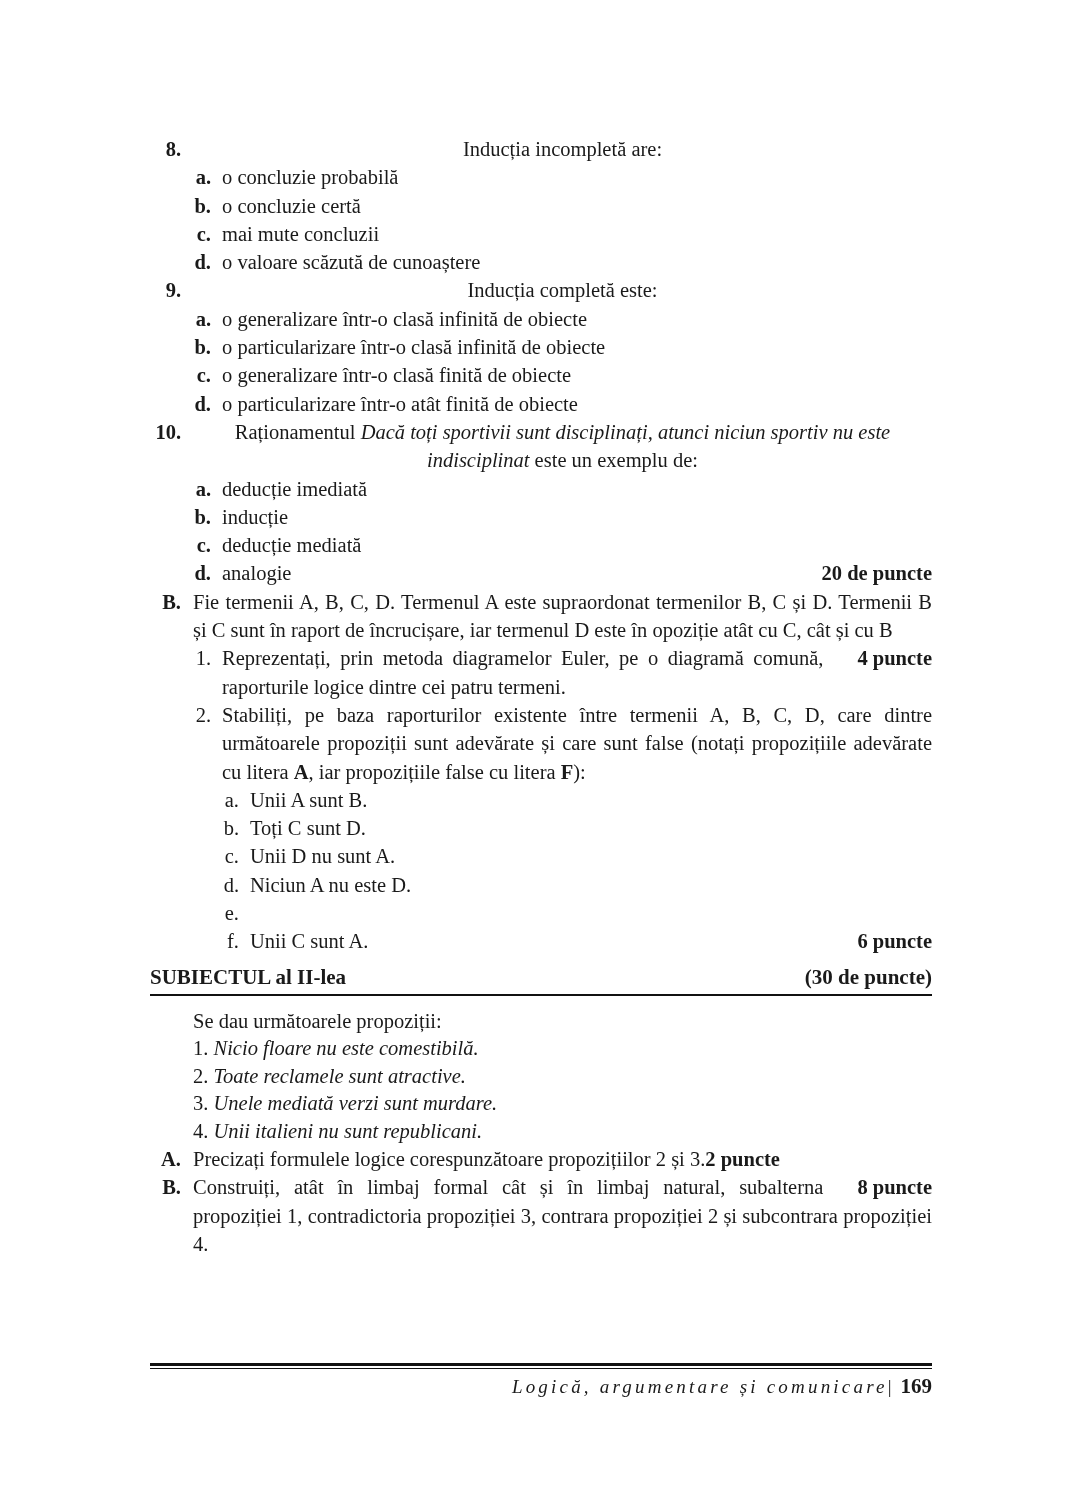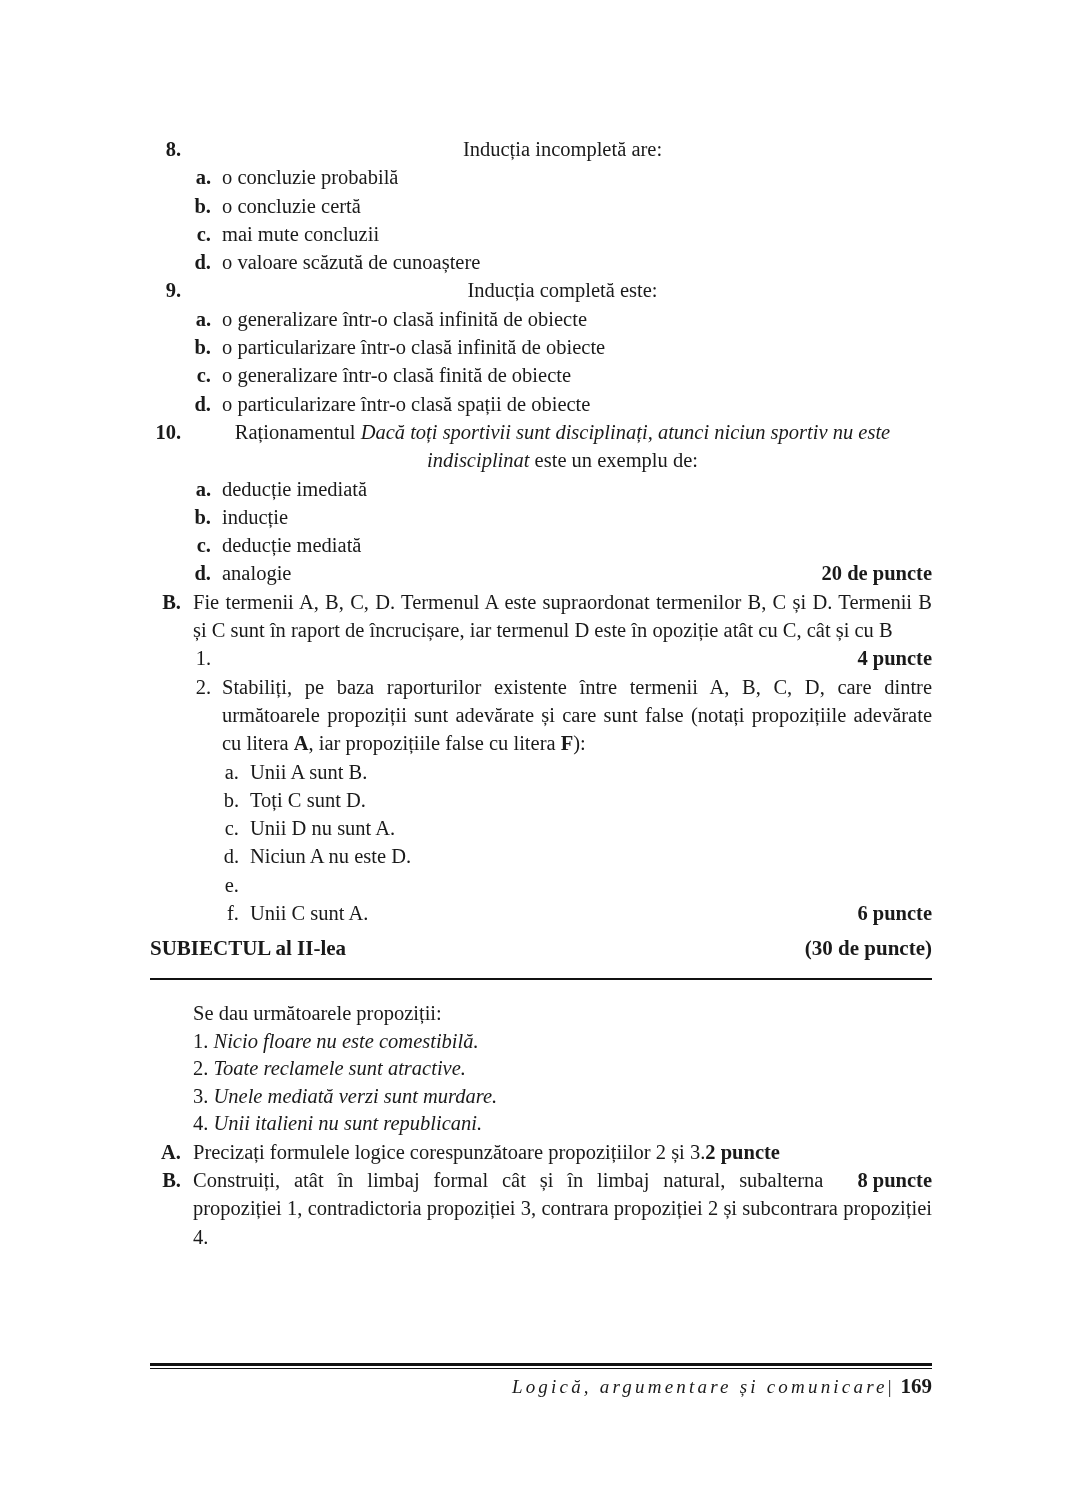--- a/index.html
+++ b/index.html
@@ -117,31 +117,31 @@
   .subject-bar {
     position: relative;
     margin-top: 7px;
     font-weight: bold;
     font-size: 21px;
     line-height: 28px;
     border-bottom: 2.2px solid #111;
     display: flex;
     justify-content: space-between;
     align-items: flex-end;
-    padding-bottom: 16px;
+    padding-bottom: 3px;
   }
   .subject-bar .left { white-space: pre; }
   .subject-bar .right { white-space: pre; }
 
   
   .intro {
     padding-left: 43px;
     font-size: 20.5px;
     line-height: 27.5px;
-    margin-top: 20px;
+    margin-top: 12px;
   }
   .prop-line { white-space: pre; }
   .prop-num { font-style: normal; }
   .prop-txt { font-style: italic; }
 
   
   .footer-rules {
     position: absolute;
     left: 150px;
     width: 782px;
@@ -223,21 +223,21 @@
     <div class="row opt">
       <div class="marker">b.</div>
       <div class="body-txt">o particularizare într-o clasă infinită de obiecte</div>
     </div>
     <div class="row opt">
       <div class="marker">c.</div>
       <div class="body-txt">o generalizare într-o clasă finită de obiecte</div>
     </div>
     <div class="row opt">
       <div class="marker">d.</div>
-      <div class="body-txt">o particularizare într-o clasă spații de obiecte</div>
+      <div class="body-txt">o particularizare într-o atât finită de obiecte</div>
     </div>
 
     <div class="row q">
       <div class="marker">10.</div>
       <div class="body-txt">
         <span>Raționamentul </span><span class="italic">Dacă toți sportivii sunt disciplinați, atunci niciun sportiv nu este indisciplinat</span><span> este un exemplu de:</span>
       </div>
     </div>
     <div class="row opt">
       <div class="marker">a.</div>
@@ -261,20 +261,21 @@
 
     <div class="row sec">
       <div class="marker">B.</div>
       <div class="body-txt">Fie termenii A, B, C, D. Termenul A este supraordonat termenilor B, C și D. Termenii B și C sunt în raport de încrucișare, iar termenul D este în opoziție atât cu C, cât și cu B</div>
     </div>
 
     <div class="row subnum">
       <div class="marker">1.</div>
       <div class="body-txt">
         <span class="pts">4 puncte</span>
+        <span>Reprezentați, prin metoda diagramelor Euler, pe o diagramă comună, raporturile logice dintre cei patru termeni.</span>
       </div>
     </div>
 
     <div class="row subnum">
       <div class="marker">2.</div>
       <div class="body-txt"><span>Stabiliți, pe baza raporturilor existente între termenii A, B, C, D, care dintre următoarele propoziții sunt adevărate și care sunt false (notați propozițiile adevărate cu litera </span><span class="bold">A</span><span>, iar propozițiile false cu litera </span><span class="bold">F</span><span>):</span></div>
     </div>
 
     <div class="row subalpha">
       <div class="marker">a.</div>

